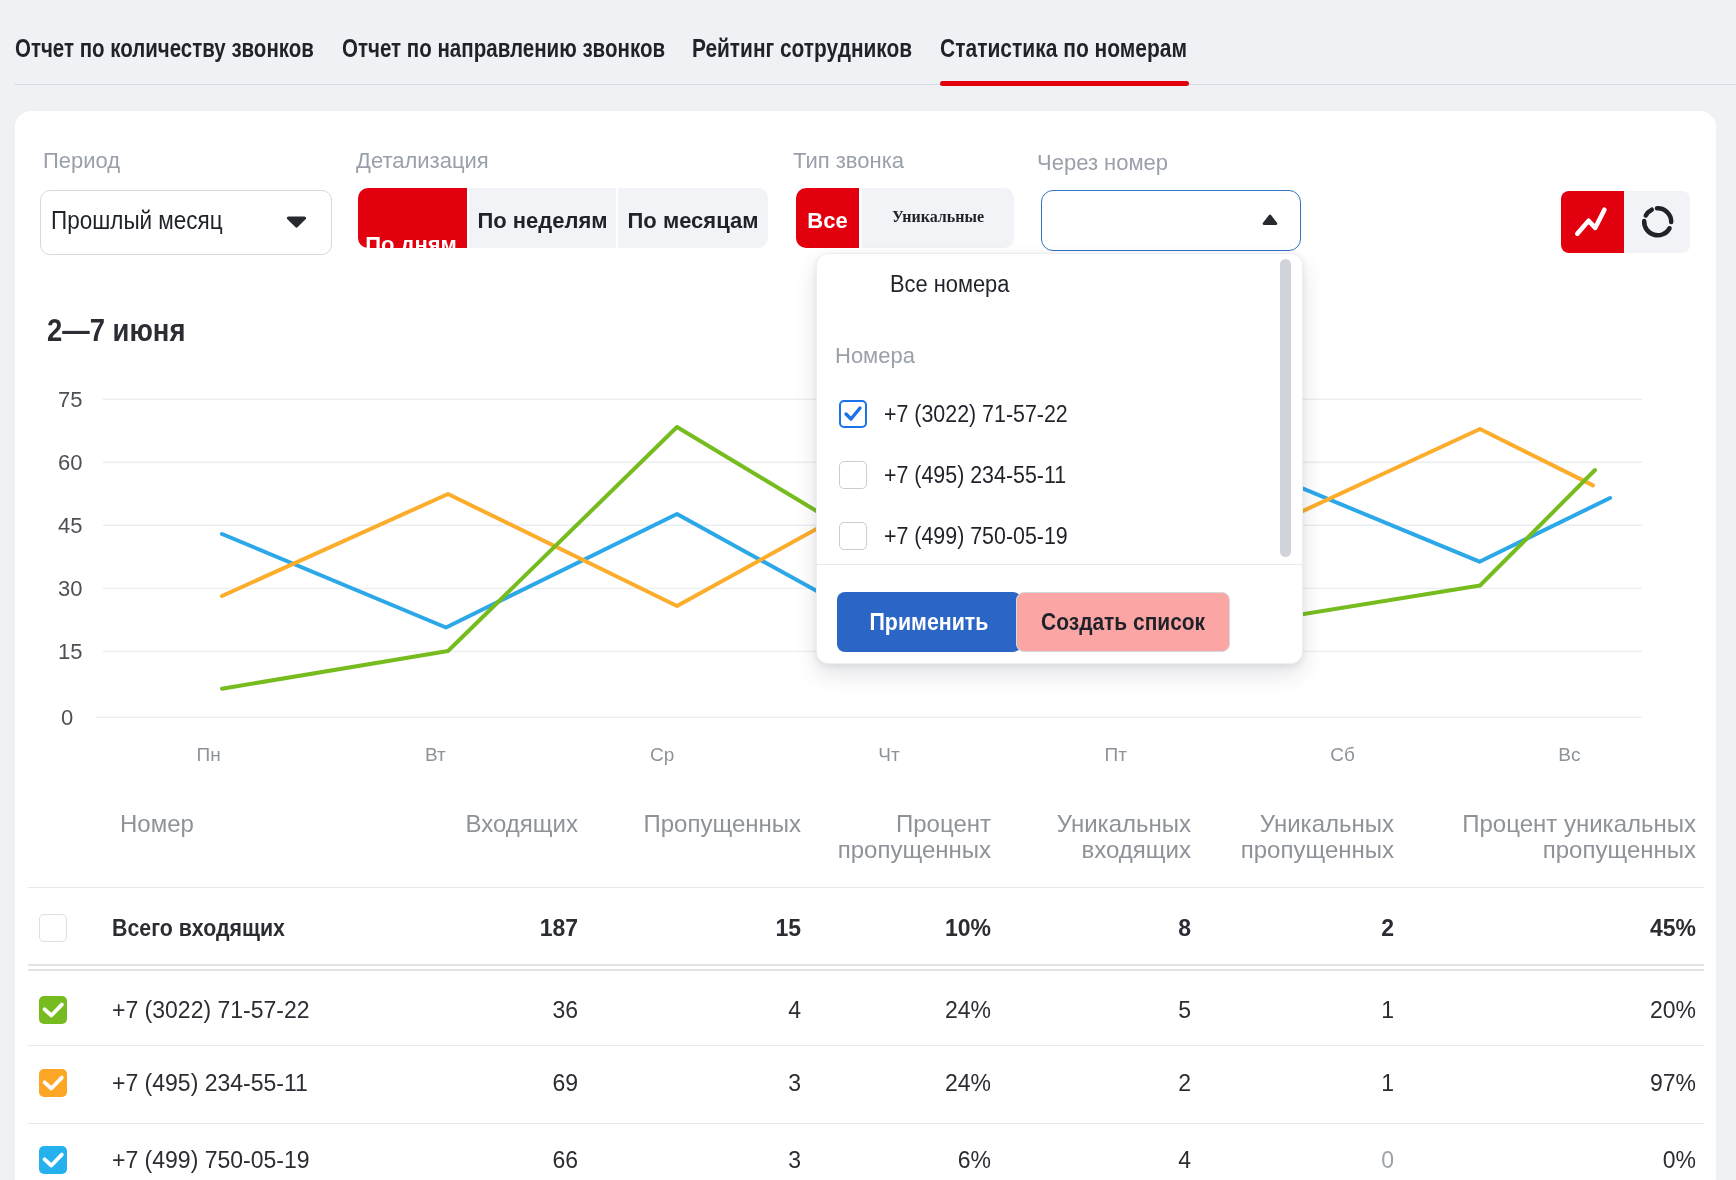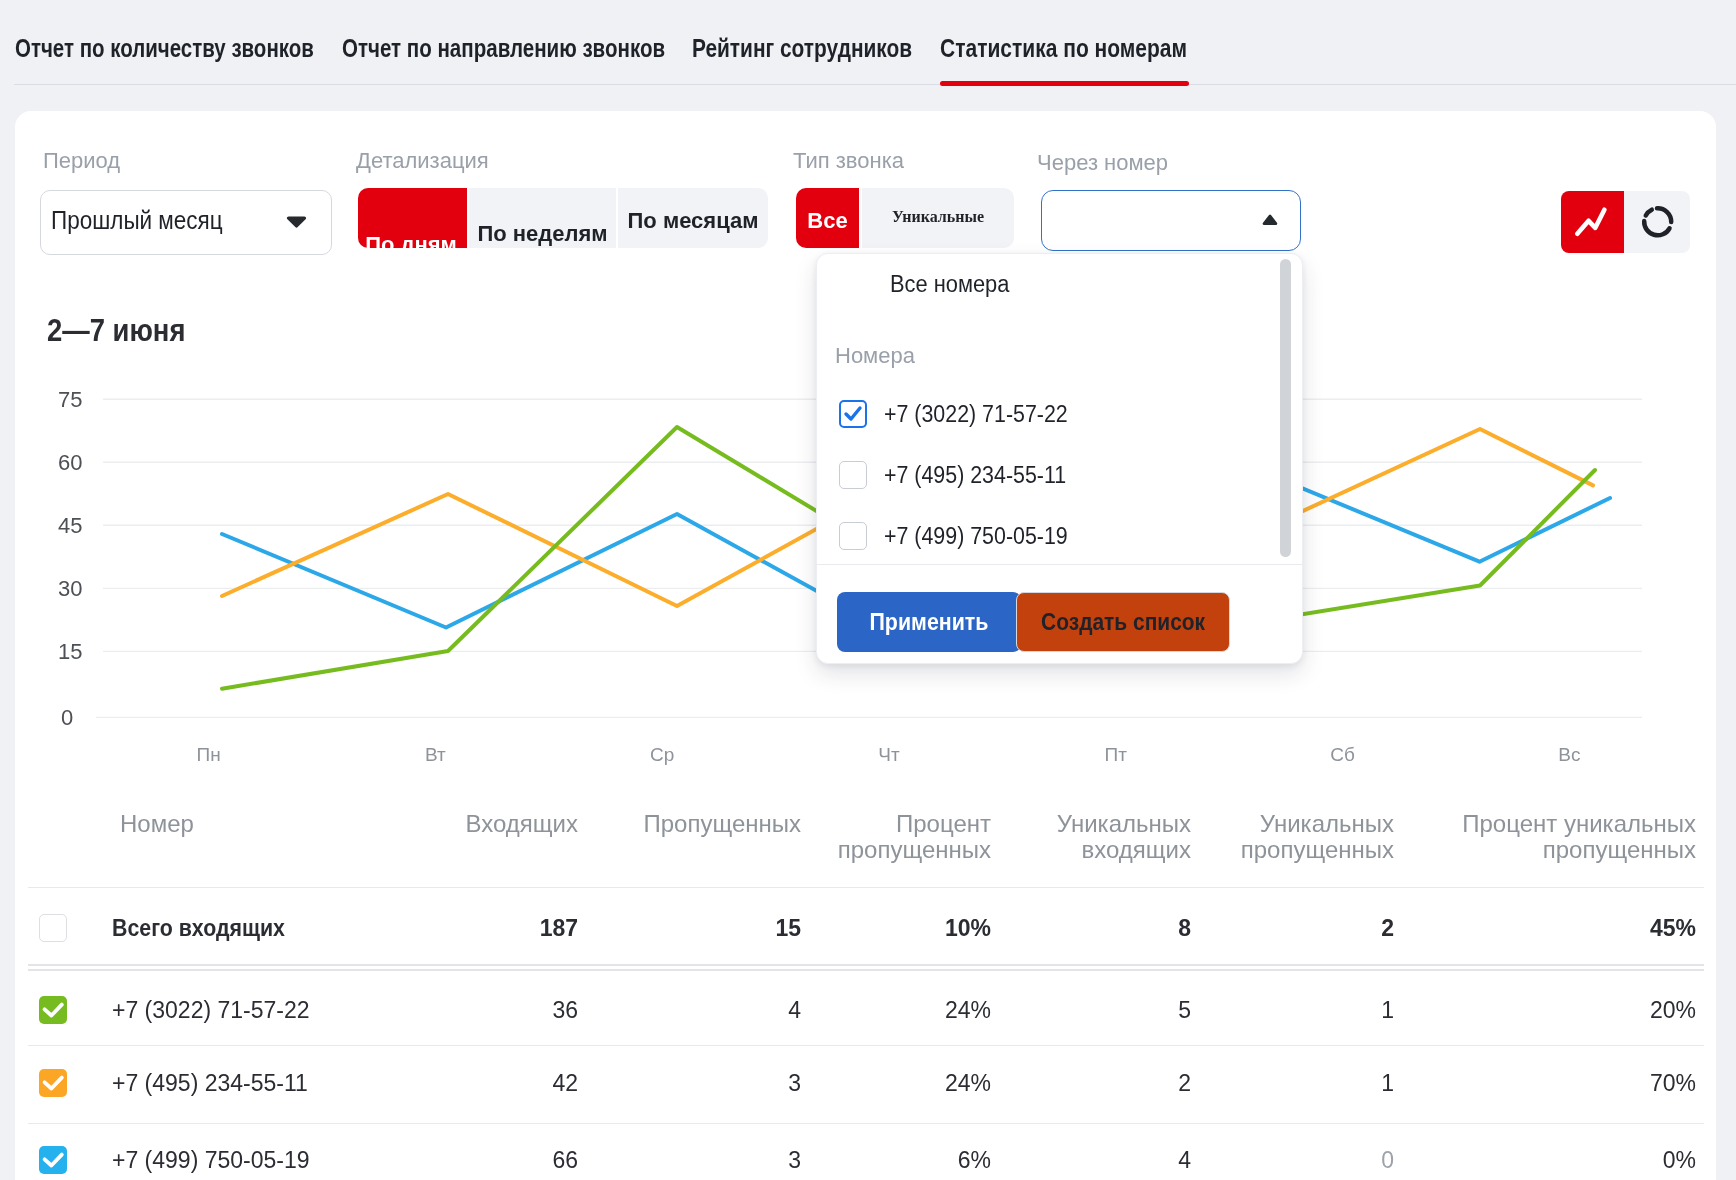--- a/index.html
+++ b/index.html
@@ -35,21 +35,21 @@
 <div class="abs" style="left:40px;top:190px;width:292px;height:65px;background:#fff;border:1px solid #D5D9DE;border-radius:10px;"></div>
 <div class="abs" style="left:51px;top:206px;font-size:25px;color:#1F2229;transform:scaleX(0.90);transform-origin:left top;">Прошлый месяц</div>
 <svg class="abs" style="left:286px;top:216px;" width="21" height="12" viewBox="0 0 21 12">
     <path d="M2.6 2.1 L18.4 2.1 L10.5 9.9 Z" fill="#26292E" stroke="#26292E" stroke-width="3.4" stroke-linejoin="round"></path>
   </svg>
 
 <div class="abs" style="left:358px;top:188px;width:109px;height:60px;background:#E3000E;border-radius:10px 0 0 10px;"></div>
 <div class="abs" style="left:469px;top:188px;width:147px;height:60px;background:#F2F3F7;"></div>
 <div class="abs" style="left:618px;top:188px;width:150px;height:60px;background:#F2F3F7;border-radius:0 10px 10px 0;"></div>
 <div class="abs" style="left:356px;top:208px;width:110px;text-align:center;font-weight:bold;font-size:22px;color:#fff;margin-top:24px;">По дням</div>
-<div class="abs" style="left:469px;top:208px;width:147px;text-align:center;font-weight:bold;font-size:22px;color:#1F2229;margin-top:13px;">По неделям</div>
+<div class="abs" style="left:469px;top:208px;width:147px;text-align:center;font-weight:bold;font-size:22px;color:#1F2229;">По неделям</div>
 <div class="abs" style="left:619px;top:208px;width:148px;text-align:center;font-weight:bold;font-size:22px;color:#1F2229;">По месяцам</div>
 
 <div class="abs" style="left:796px;top:188px;width:63px;height:60px;background:#E3000E;border-radius:10px 0 0 10px;"></div>
 <div class="abs" style="left:862px;top:188px;width:152px;height:60px;background:#F2F3F7;border-radius:0 10px 10px 0;"></div>
 <div class="abs" style="left:796px;top:208px;width:63px;text-align:center;font-weight:bold;font-size:22px;color:#fff;">Все</div>
 <div class="abs" style="left:862px;top:208px;width:152px;text-align:center;font-weight:bold;font-size:16px;color:#1F2229;font-family:Liberation Serif, serif;">Уникальные</div>
 
 <div class="abs" style="left:1041px;top:190px;width:260px;height:61px;background:#fff;border:1.6px solid #3272C8;border-radius:12px;"></div>
 <svg class="abs" style="left:1262px;top:214px;" width="16" height="12" viewBox="0 0 16 12">
     <path d="M2.2 9.6 L13.8 9.6 L8 2.2 Z" fill="#26292E" stroke="#26292E" stroke-width="3" stroke-linejoin="round"></path>
@@ -115,21 +115,21 @@
 <div class="abs ctl-txt" style="left:884px;top:401px;transform:scaleX(0.93);transform-origin:left top;">+7 (3022) 71-57-22</div>
 <div class="cb" style="left:839px;top:461px;border:1.5px solid #C8CDD3;background:#fff;width:28px;height:28px;"></div>
 <div class="abs ctl-txt" style="left:884px;top:462px;transform:scaleX(0.93);transform-origin:left top;">+7 (495) 234-55-11</div>
 <div class="cb" style="left:839px;top:522px;border:1.5px solid #C8CDD3;background:#fff;width:28px;height:28px;"></div>
 <div class="abs ctl-txt" style="left:884px;top:523px;transform:scaleX(0.93);transform-origin:left top;">+7 (499) 750-05-19</div>
 
 <div class="abs" style="left:1280px;top:259px;width:11px;height:298px;background:#D0D3D7;border-radius:6px;"></div>
 <div class="abs" style="left:816px;top:564px;width:487px;height:1px;background:#E8EAED;"></div>
 
 <div class="abs" style="left:837px;top:592px;width:184px;height:60px;background:#2B66C6;border-radius:8px;color:#fff;font-weight:bold;font-size:23px;text-align:center;line-height:60px;"><span style="display:inline-block;transform:scaleX(0.93);">Применить</span></div>
-<div class="abs" style="left:1016px;top:592px;width:214px;height:60px;background:#c2410c;border:1px solid #D5D9DE;border-radius:8px;color:#1F2229;font-weight:bold;font-size:23px;text-align:center;line-height:58px;"><span style="display:inline-block;transform:scaleX(0.91);">Создать список</span></div>
+<div class="abs" style="left:1016px;top:592px;width:214px;height:60px;background:#fca5a5;border:1px solid #D5D9DE;border-radius:8px;color:#1F2229;font-weight:bold;font-size:23px;text-align:center;line-height:58px;"><span style="display:inline-block;transform:scaleX(0.91);">Создать список</span></div>
 
 <div class="hd" style="left:120px;top:811px;text-align:left;">Номер</div>
 <div class="hd" style="left:278px;top:811px;">Входящих</div>
 <div class="hd" style="left:501px;top:811px;">Пропущенных</div>
 <div class="hd" style="left:691px;top:811px;">Процент<br>пропущенных</div>
 <div class="hd" style="left:891px;top:811px;">Уникальных<br>входящих</div>
 <div class="hd" style="left:1094px;top:811px;">Уникальных<br>пропущенных</div>
 <div class="hd" style="left:1396px;top:811px;">Процент уникальных<br>пропущенных</div>
 
 <div class="sep" style="top:887px;"></div>
@@ -159,26 +159,26 @@
 <div class="num" style="left:891px;top:997px;">5</div>
 <div class="num" style="left:1094px;top:997px;">1</div>
 <div class="num" style="left:1396px;top:997px;">20%</div>
 
 <div class="cb" style="left:39px;top:1069px;background:#FCA625;">
   <svg width="28" height="28" viewBox="0 0 28 28">
       <polyline points="5.6,13.3 12.4,19.5 22.8,8.6" fill="none" stroke="#fff" stroke-width="3.8" stroke-linecap="round" stroke-linejoin="round"></polyline>
     </svg>
 </div>
 <div class="num" style="left:112px;top:1070px;text-align:left;">+7 (495) 234-55-11</div>
-<div class="num" style="left:278px;top:1070px;">42</div>
+<div class="num" style="left:278px;top:1070px;">69</div>
 <div class="num" style="left:501px;top:1070px;">3</div>
 <div class="num" style="left:691px;top:1070px;">24%</div>
 <div class="num" style="left:891px;top:1070px;">2</div>
 <div class="num" style="left:1094px;top:1070px;">1</div>
-<div class="num" style="left:1396px;top:1070px;">70%</div>
+<div class="num" style="left:1396px;top:1070px;">97%</div>
 
 <div class="cb" style="left:39px;top:1146px;background:#25B1EE;">
   <svg width="28" height="28" viewBox="0 0 28 28">
       <polyline points="5.6,13.3 12.4,19.5 22.8,8.6" fill="none" stroke="#fff" stroke-width="3.8" stroke-linecap="round" stroke-linejoin="round"></polyline>
     </svg>
 </div>
 <div class="num" style="left:112px;top:1147px;text-align:left;">+7 (499) 750-05-19</div>
 <div class="num" style="left:278px;top:1147px;">66</div>
 <div class="num" style="left:501px;top:1147px;">3</div>
 <div class="num" style="left:691px;top:1147px;">6%</div>

